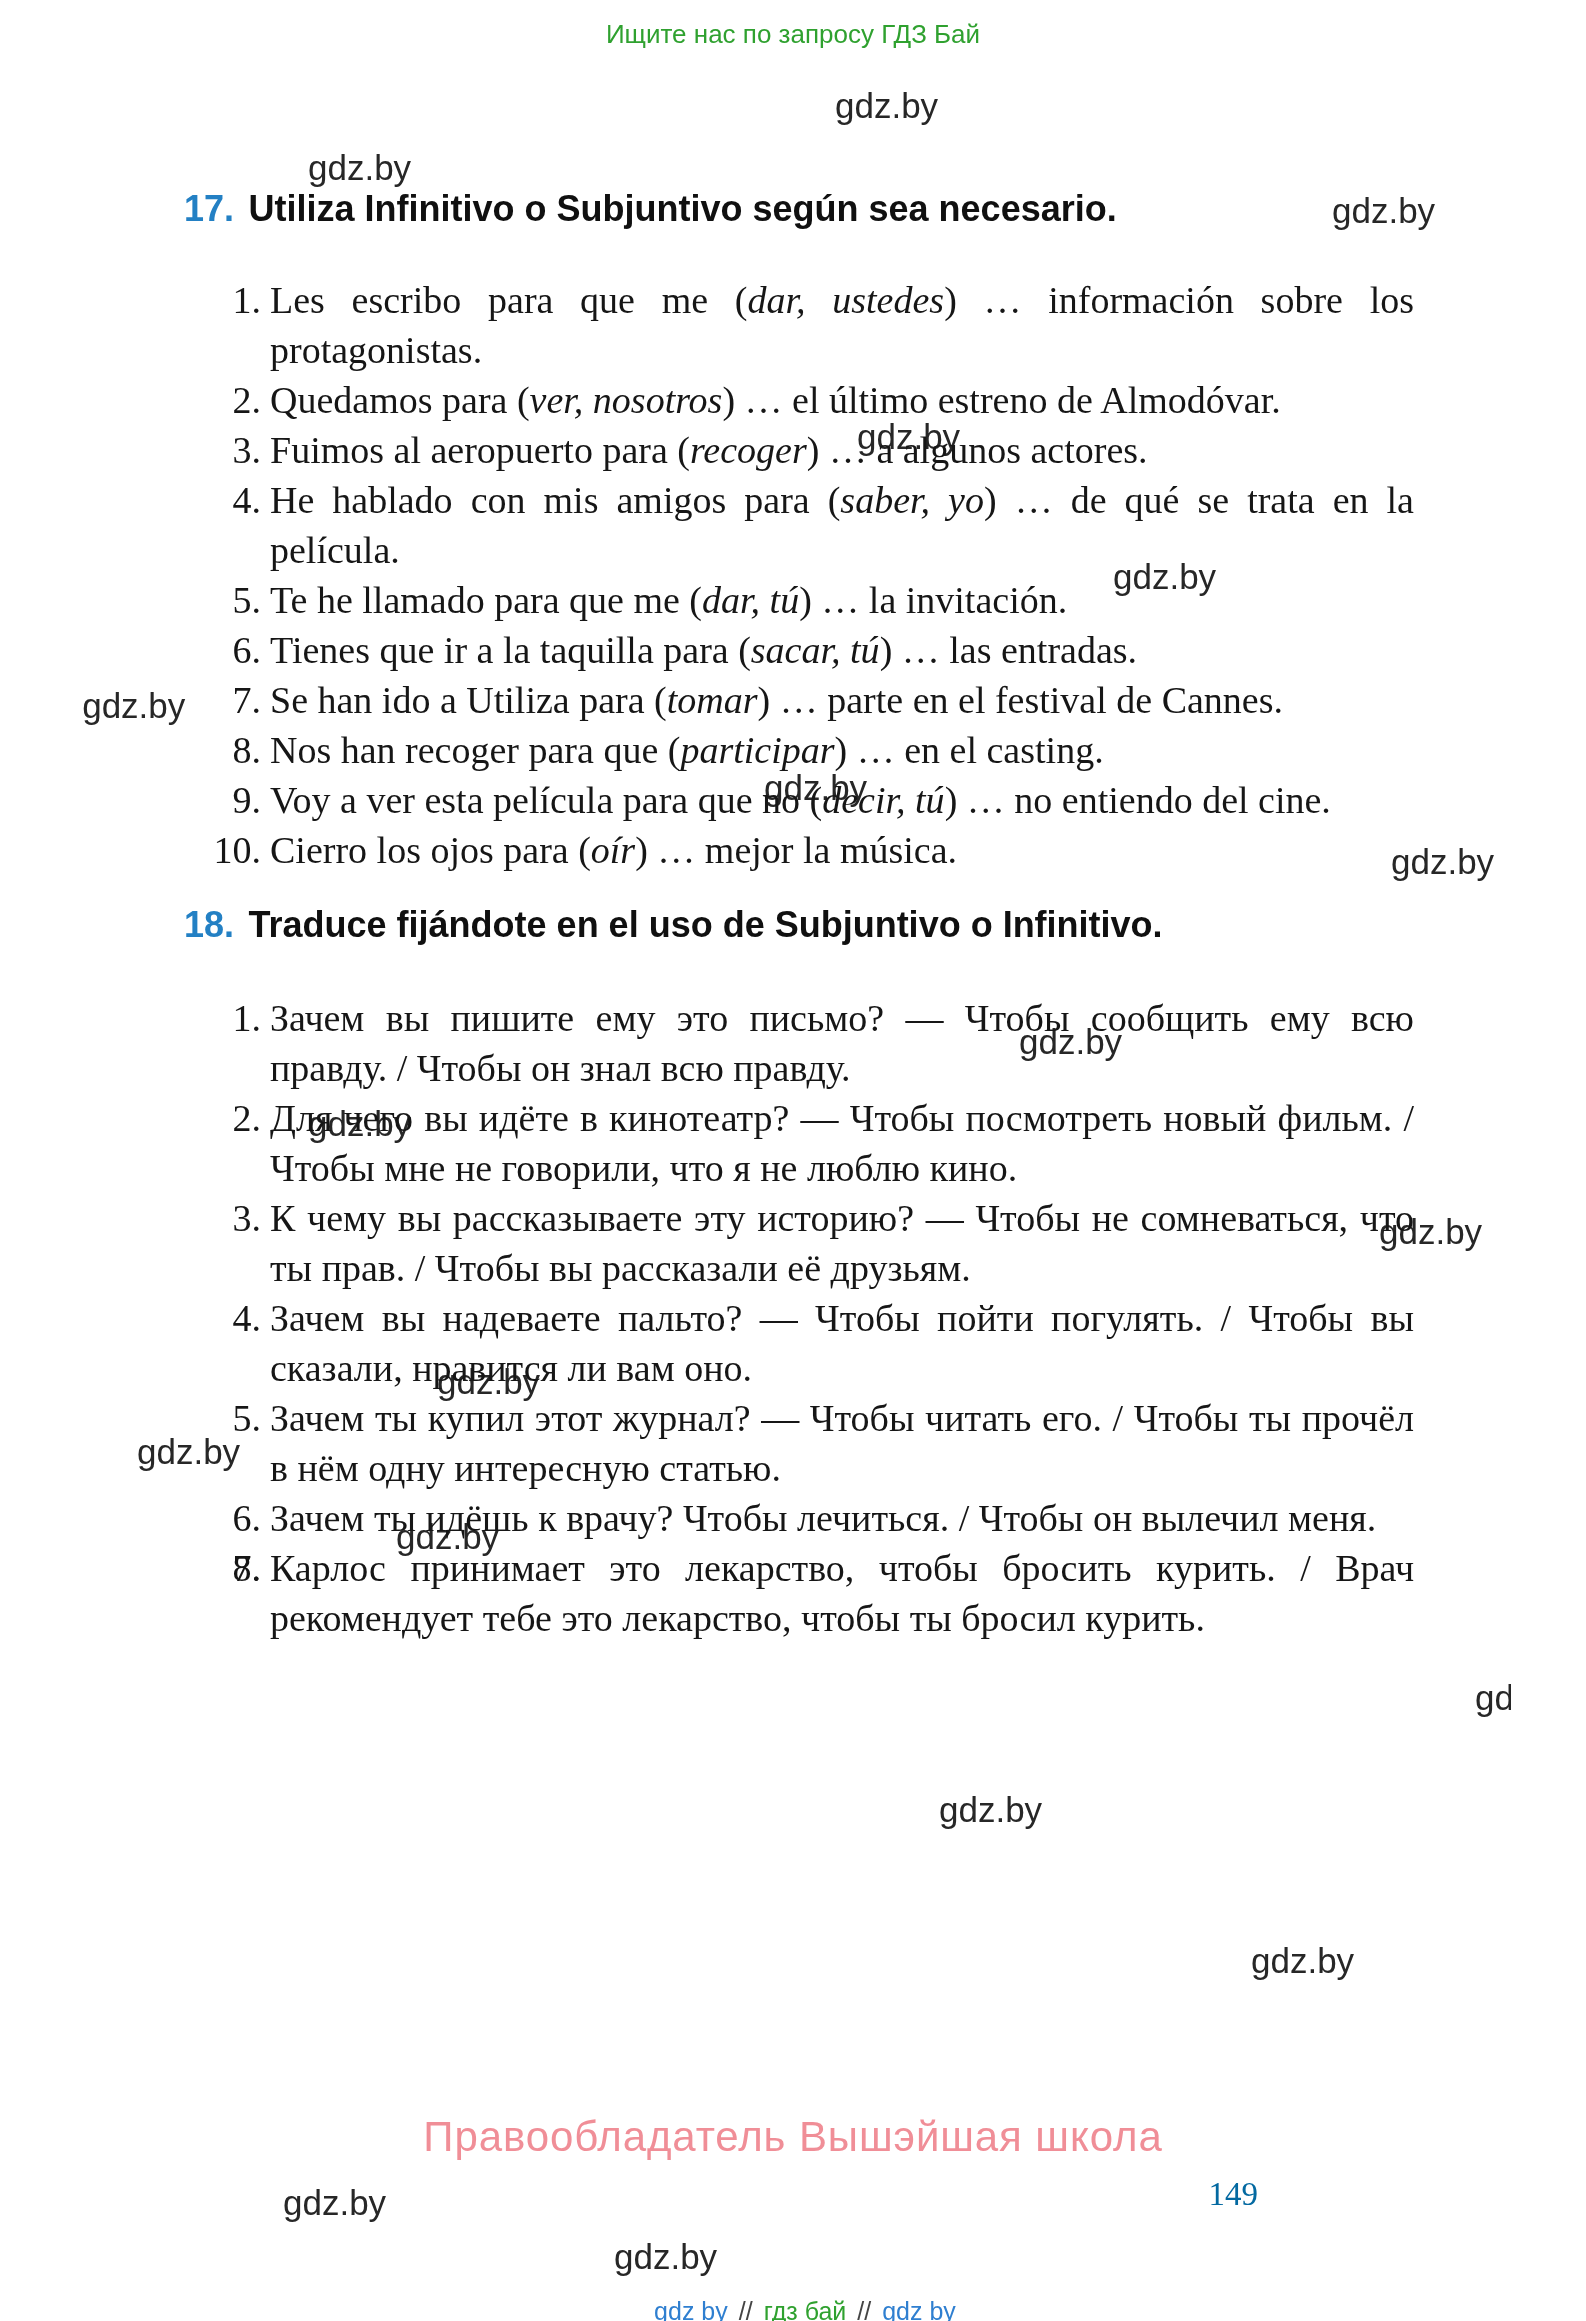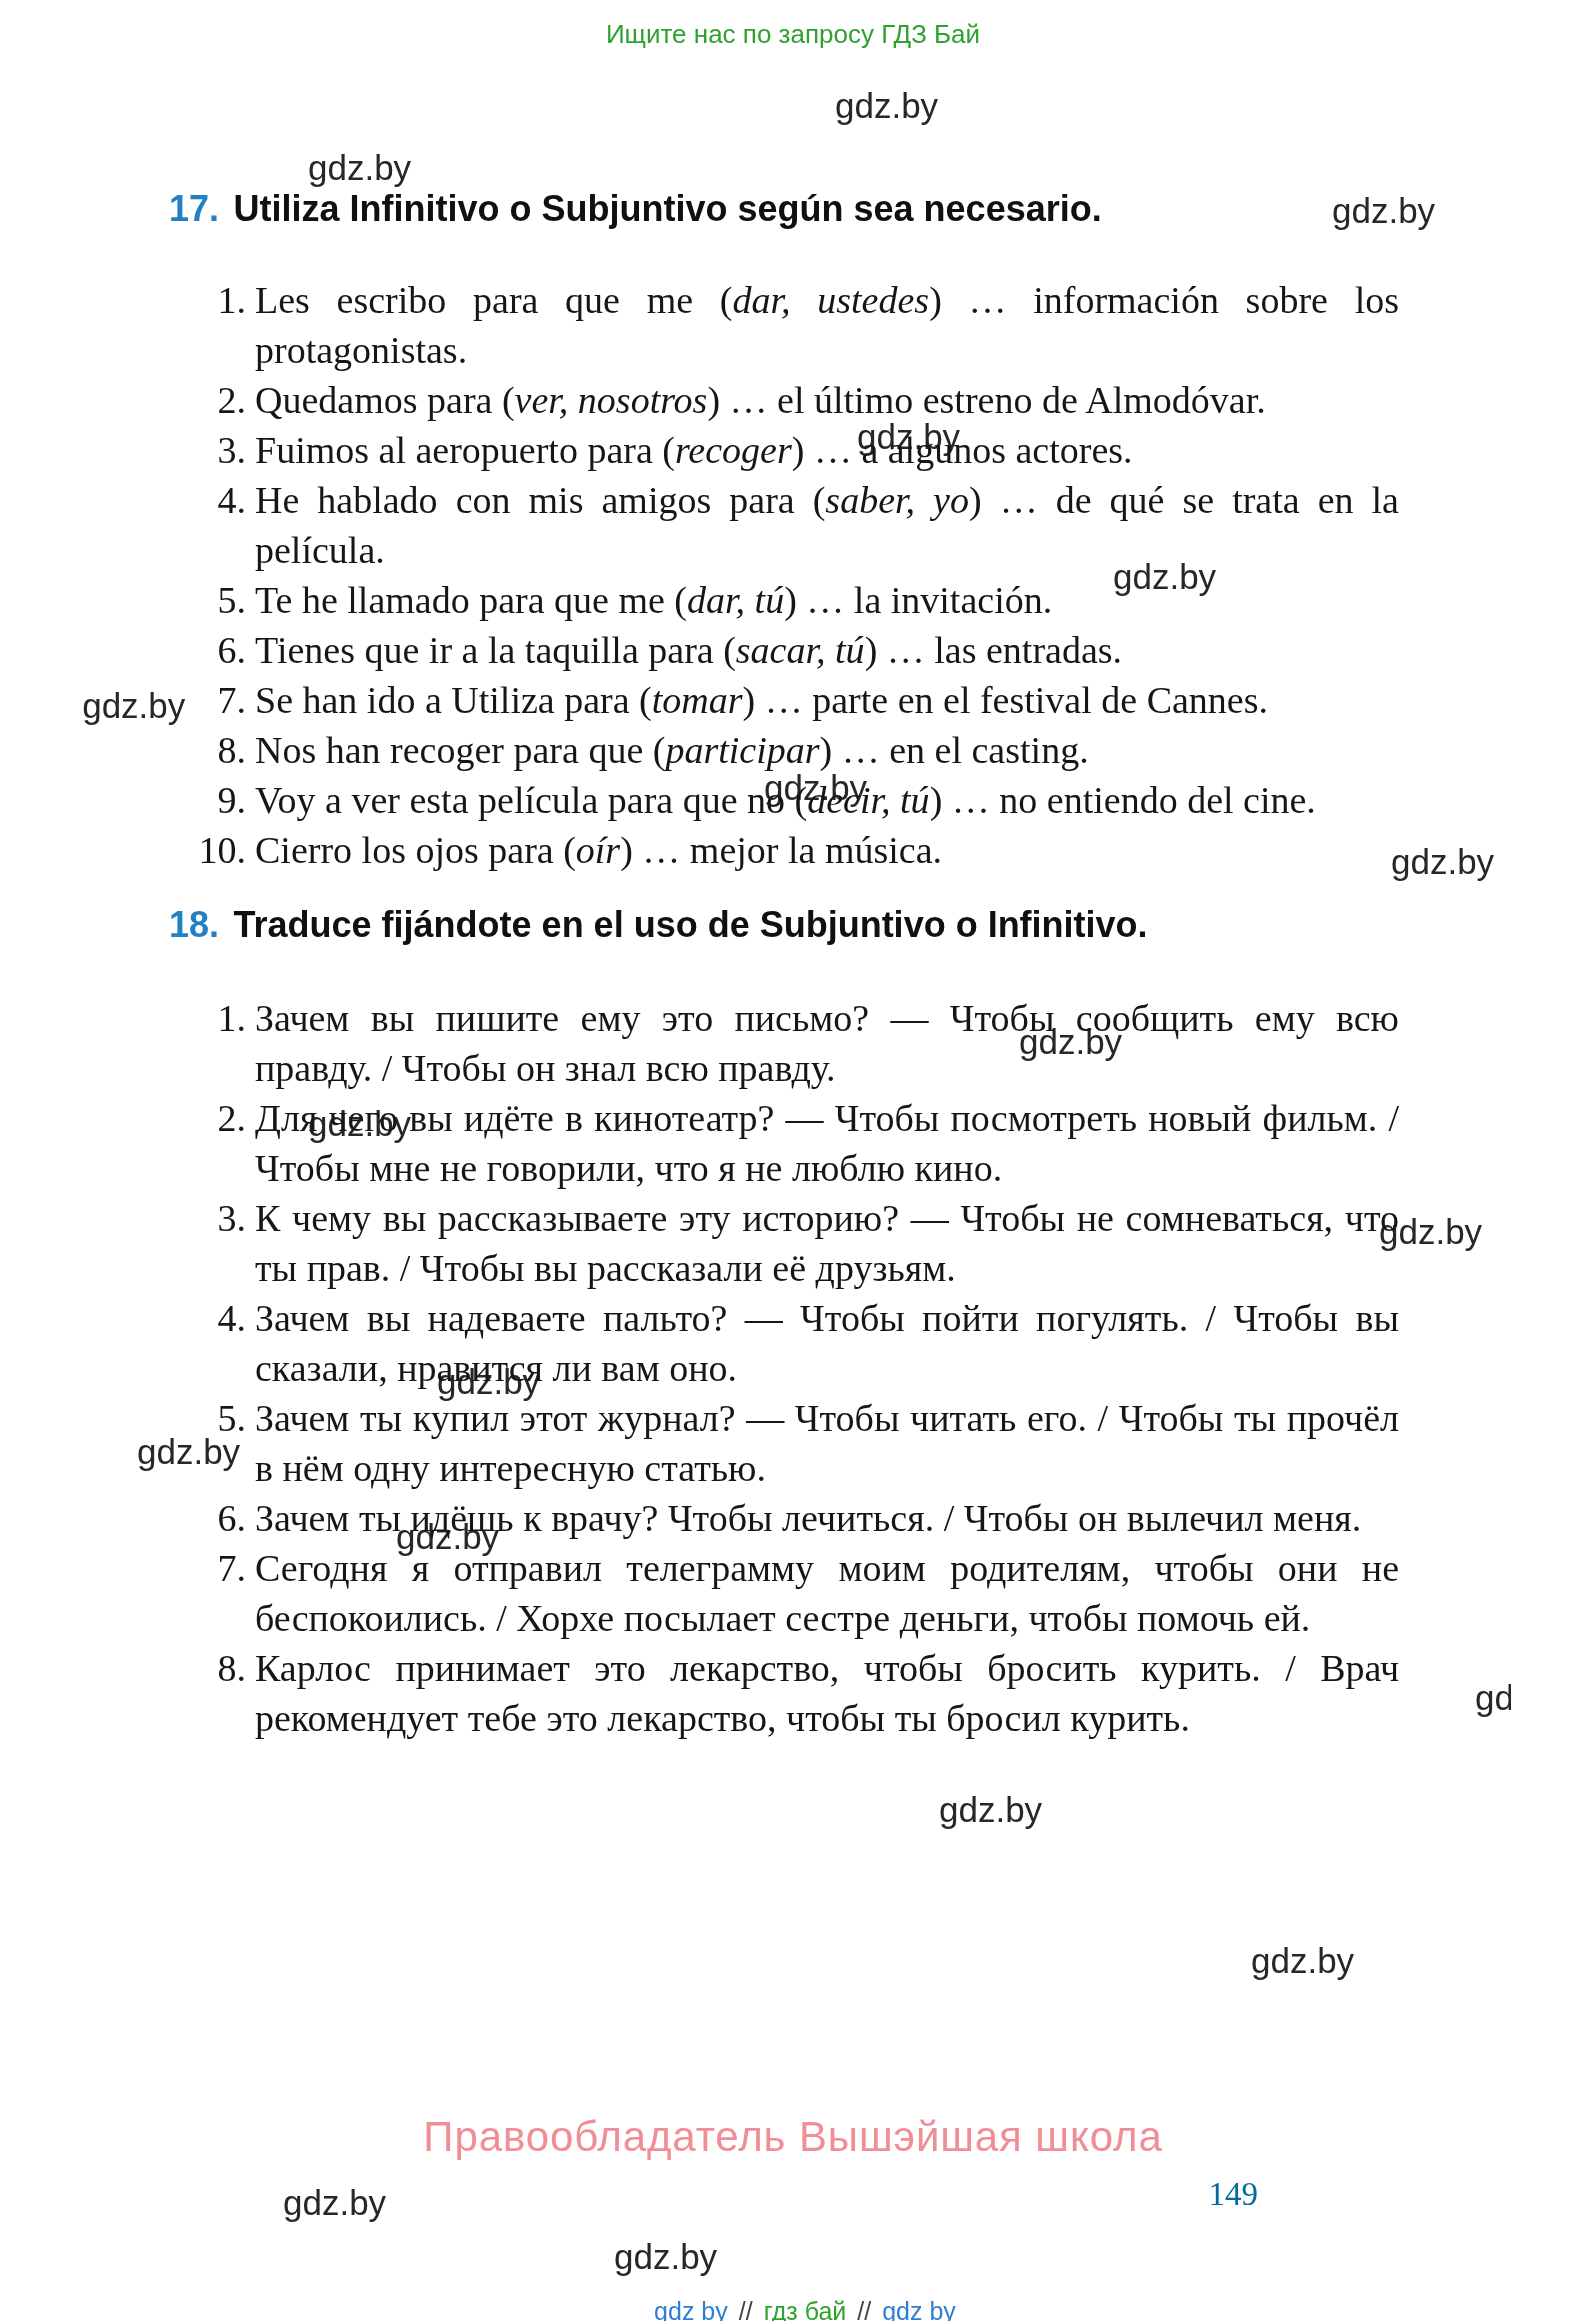--- a/index.html
+++ b/index.html
@@ -19,21 +19,21 @@
     text-align:center;
     font-family:"Liberation Sans", sans-serif;
     font-size:26px; color:#2fa12f;
   }
   .wm {
     position:absolute;
     font-family:"Liberation Sans", sans-serif;
     font-size:35px; color:#272727;
     white-space:nowrap;
   }
-  .content { position:absolute; left:94px; top:172px; width:1230px; }
+  .content { position:absolute; left:109px; top:172px; width:1230px; }
   .ex-heading {
     font-family:"Liberation Sans", sans-serif;
     font-weight:bold; font-size:36px; line-height:50px;
     color:#101010; margin-bottom:41px;
   }
   .ex-heading .ex-num { color:#2380c4; margin-right:14.5px; }
   .ex-heading.second { margin-top:25px; margin-bottom:43px; }
   .item {
     position:relative; padding-left:86px;
     font-size:38px; line-height:50px;
@@ -110,21 +110,21 @@
       <div class="ex-heading second">
         <span class="ex-num">18.</span><span>Traduce fijándote en el uso de Subjuntivo o Infinitivo.</span>
       </div>
 
       <div class="item"><span class="num">1.</span><span>Зачем вы пишите ему это письмо? — Чтобы сообщить ему всю правду. / Чтобы он знал всю правду.</span></div>
       <div class="item"><span class="num">2.</span><span>Для чего вы идёте в кинотеатр? — Чтобы посмотреть новый фильм. / Чтобы мне не говорили, что я не люблю кино.</span></div>
       <div class="item"><span class="num">3.</span><span>К чему вы рассказываете эту историю? — Чтобы не сомневаться, что ты прав. / Чтобы вы рассказали её друзьям.</span></div>
       <div class="item"><span class="num">4.</span><span>Зачем вы надеваете пальто? — Чтобы пойти погулять. / Чтобы вы сказали, нравится ли вам оно.</span></div>
       <div class="item"><span class="num">5.</span><span>Зачем ты купил этот журнал? — Чтобы читать его. / Чтобы ты прочёл в нём одну интересную статью.</span></div>
       <div class="item"><span class="num">6.</span><span>Зачем ты идёшь к врачу? Чтобы лечиться. / Чтобы он вылечил меня.</span></div>
-      <div class="item"><span class="num">7.</span><span>Сегодня я отправил телеграмму моим родителям, чтобы они не беспокоились. / Хорхе посылает сестре деньги, чтобы помочь ей.</span></div>
+      <div class="item"><span class="num">7.</span></div>
       <div class="item"><span class="num">8.</span><span>Карлос принимает это лекарство, чтобы бросить курить. / Врач рекомендует тебе это лекарство, чтобы ты бросил курить.</span></div>
     </div>
 
   </div>
 
   <div class="copyright">Правообладатель Вышэйшая школа</div>
 
   <div class="page-num">149</div>
 
   <div class="footer">

